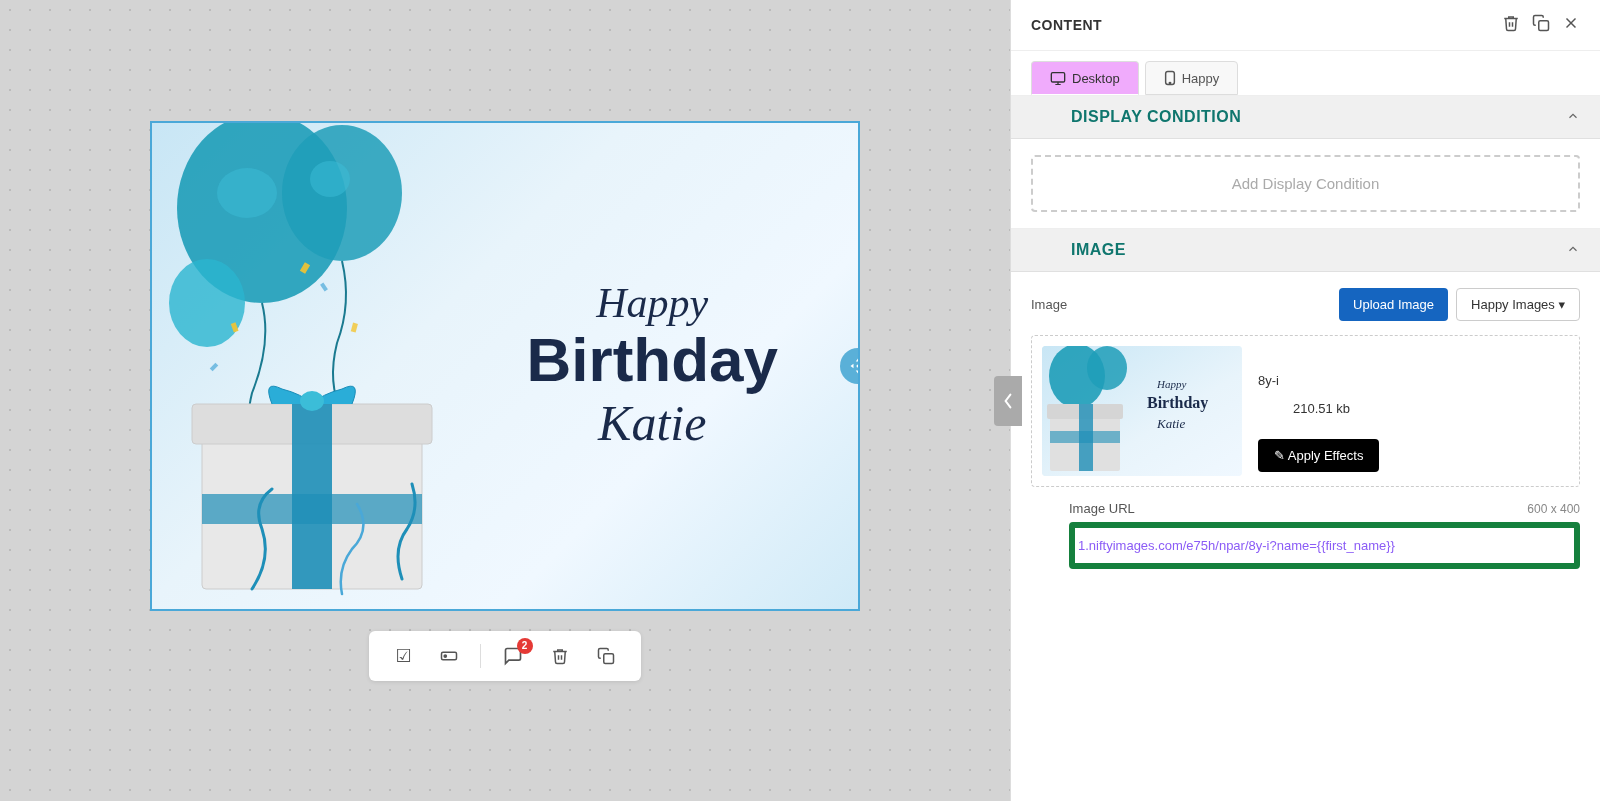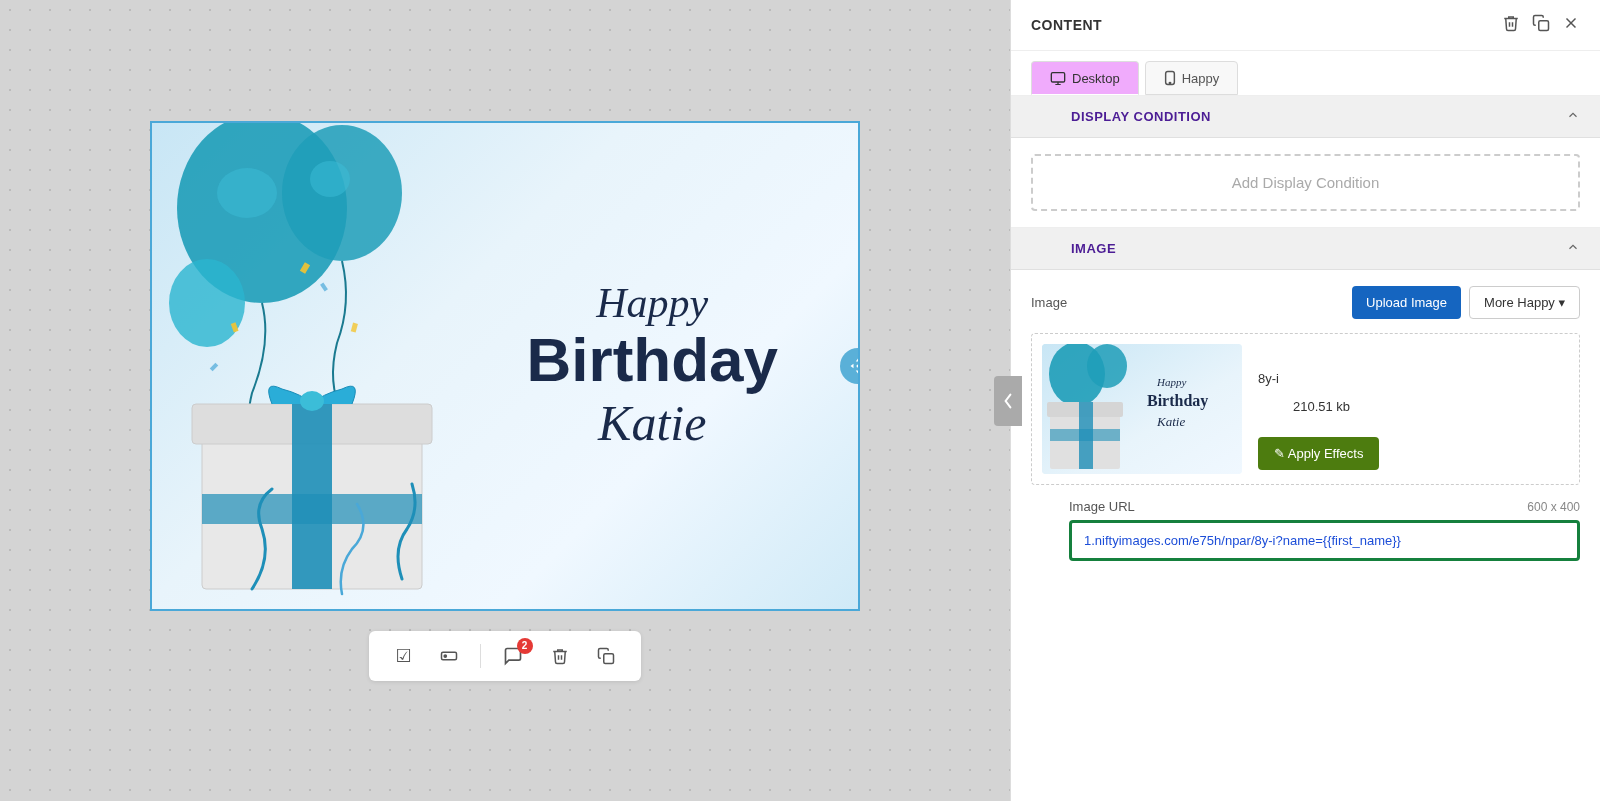--- a/index.html
+++ b/index.html
@@ -207,24 +207,24 @@
     .section-header {
       display: flex;
       align-items: center;
       justify-content: space-between;
       padding: 12px 20px;
       background: #f0f0f0;
       border-bottom: 1px solid #e0e0e0;
     }
 
     .section-title {
-      font-size: 13px;
+      font-size: 16px;
       font-weight: 700;
       letter-spacing: 0.5px;
-      color: #4c1d95;
+      color: #0f766e;
       text-transform: uppercase;
       padding-left: 40px;
     }
 
     .chevron {
       font-size: 14px;
       color: #666;
     }
 
     
@@ -324,21 +324,21 @@
       color: #333;
     }
 
     .preview-size {
       font-size: 13px;
       color: #333;
       margin-left: 35px;
     }
 
     .btn-apply {
-      background: #4d7c0f;
+      background: #000000;
       color: white;
       border: none;
       padding: 9px 16px;
       border-radius: 4px;
       font-size: 13px;
       cursor: pointer;
       display: flex;
       align-items: center;
       gap: 6px;
       margin-top: 10px;
@@ -362,25 +362,25 @@
       color: #555;
     }
 
     .url-dimensions {
       font-size: 12px;
       color: #888;
     }
 
     .url-input {
       width: 100%;
-      padding: 10px 12px;
-      border: 3px solid #15803d;
-      border-radius: 4px;
-      font-size: 13px;
-      color: #1d4ed8;
+      padding: 10px 3px;
+      border: 6px solid #15803d;
+      border-radius: 4px;
+      font-size: 13px;
+      color: #8b5cf6;
       outline: none;
     }
 
     
     .collapse-handle {
       position: absolute;
       left: -16px;
       top: 50%;
       transform: translateY(-50%);
       width: 28px;
@@ -571,21 +571,21 @@
           <polyline points="18 15 12 9 6 15"></polyline>
         </svg>
       </span>
     </div>
     <div class="image-section">
 
       <div class="image-row">
         <span class="image-label">Image</span>
         <div class="image-buttons">
           <button class="btn-primary">Upload Image</button>
-          <button class="btn-secondary">More Happy ▾</button>
+          <button class="btn-secondary">Happy Images ▾</button>
         </div>
       </div>
 
       <div class="image-preview-area">
         <div class="preview-thumb">
           
           <svg width="200" height="130" viewBox="0 0 200 130">
             <defs>
               <linearGradient id="bgGrad" x1="0%" y1="0%" x2="100%" y2="100%">
                 <stop offset="0%" style="stop-color:#c8e6f5"></stop>

